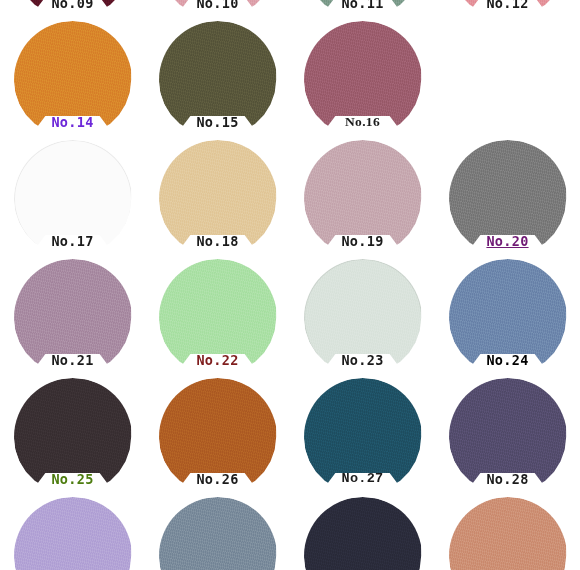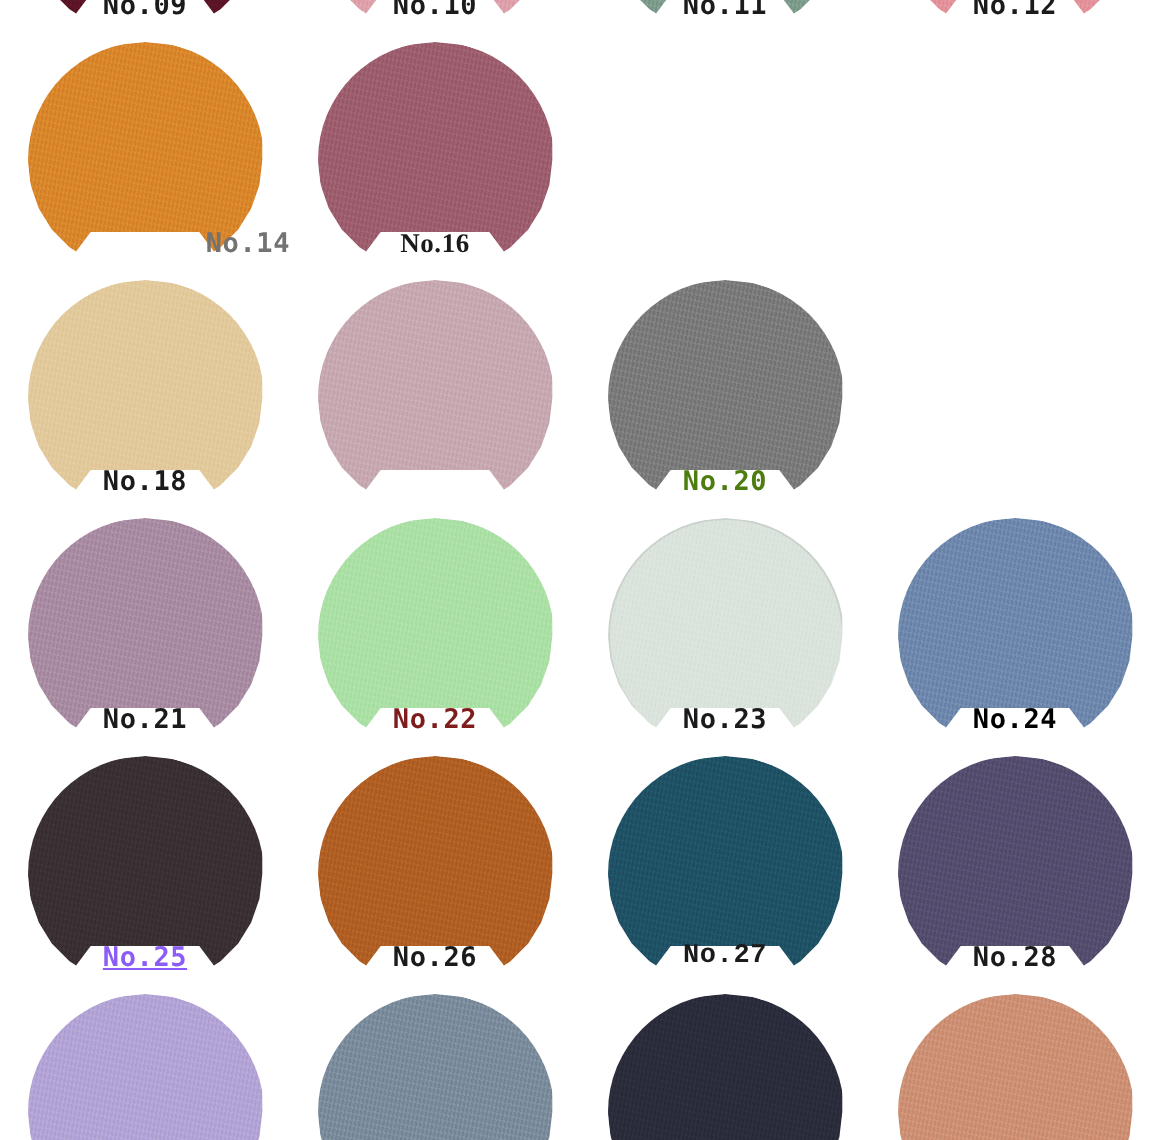--- a/index.html
+++ b/index.html
@@ -114,38 +114,47 @@
         <div class="chip-label" style="color: rgb(27, 27, 27);">No.11</div>
       </div>
       <div class="swatch-cell">
         <div class="chip" style="background-color: rgb(228, 146, 154);"></div>
         <div class="chip-label" style="color: rgb(27, 27, 27);">No.12</div>
       </div>
     </div>
     <div class="swatch-row">
       <div class="swatch-cell">
         <div class="chip" style="background-color: rgb(217, 134, 43);"></div>
-        <div class="chip-label" style="color: #737373; text-align: right;">No.14</div>
+        <div class="chip-label" style="color: #6d28d9;">No.14</div>
+      </div>
+      <div class="swatch-cell">
+        <div class="chip" style="background-color: rgb(90, 88, 60);"></div>
+        <div class="chip-label" style="color: rgb(27, 27, 27);">No.15</div>
       </div>
       <div class="swatch-cell">
         <div class="chip" style="background-color: rgb(157, 94, 110);"></div>
         <div class="chip-label" style="color: rgb(27, 27, 27); font-family: Liberation Serif, serif;">No.16</div>
       </div>
     </div>
     <div class="swatch-row">
       <div class="swatch-cell">
+        <div class="chip light-edge" style="background-color: rgb(251, 251, 251);"></div>
+        <div class="chip-label" style="color: rgb(27, 27, 27);">No.17</div>
+      </div>
+      <div class="swatch-cell">
         <div class="chip" style="background-color: rgb(226, 201, 156);"></div>
         <div class="chip-label" style="color: rgb(27, 27, 27);">No.18</div>
       </div>
       <div class="swatch-cell">
         <div class="chip" style="background-color: rgb(199, 169, 176);"></div>
+        <div class="chip-label" style="color: rgb(27, 27, 27);">No.19</div>
       </div>
       <div class="swatch-cell">
         <div class="chip" style="background-color: rgb(123, 123, 123);"></div>
-        <div class="chip-label" style="color: #4d7c0f;">No.20</div>
+        <div class="chip-label" style="color: #701a75; text-decoration: underline;">No.20</div>
       </div>
     </div>
     <div class="swatch-row">
       <div class="swatch-cell">
         <div class="chip" style="background-color: rgb(169, 140, 163);"></div>
         <div class="chip-label" style="color: rgb(27, 27, 27);">No.21</div>
       </div>
       <div class="swatch-cell">
         <div class="chip" style="background-color: rgb(171, 224, 166);"></div>
         <div class="chip-label" style="color: #7f1d1d;">No.22</div>
@@ -155,21 +164,21 @@
         <div class="chip-label" style="color: rgb(27, 27, 27); text-align: center;">No.23</div>
       </div>
       <div class="swatch-cell">
         <div class="chip" style="background-color: rgb(110, 136, 173);"></div>
         <div class="chip-label" style="color: #000000;">No.24</div>
       </div>
     </div>
     <div class="swatch-row">
       <div class="swatch-cell">
         <div class="chip" style="background-color: rgb(58, 48, 51);"></div>
-        <div class="chip-label" style="color: #8b5cf6; text-decoration: underline;">No.25</div>
+        <div class="chip-label" style="color: #4d7c0f;">No.25</div>
       </div>
       <div class="swatch-cell">
         <div class="chip" style="background-color: rgb(176, 95, 36);"></div>
         <div class="chip-label" style="color: rgb(27, 27, 27); text-align: center;">No.26</div>
       </div>
       <div class="swatch-cell">
         <div class="chip" style="background-color: rgb(31, 82, 102);"></div>
         <div class="chip-label" style="color: rgb(27, 27, 27); font-family: Liberation Mono, monospace;">No.27</div>
       </div>
       <div class="swatch-cell">

